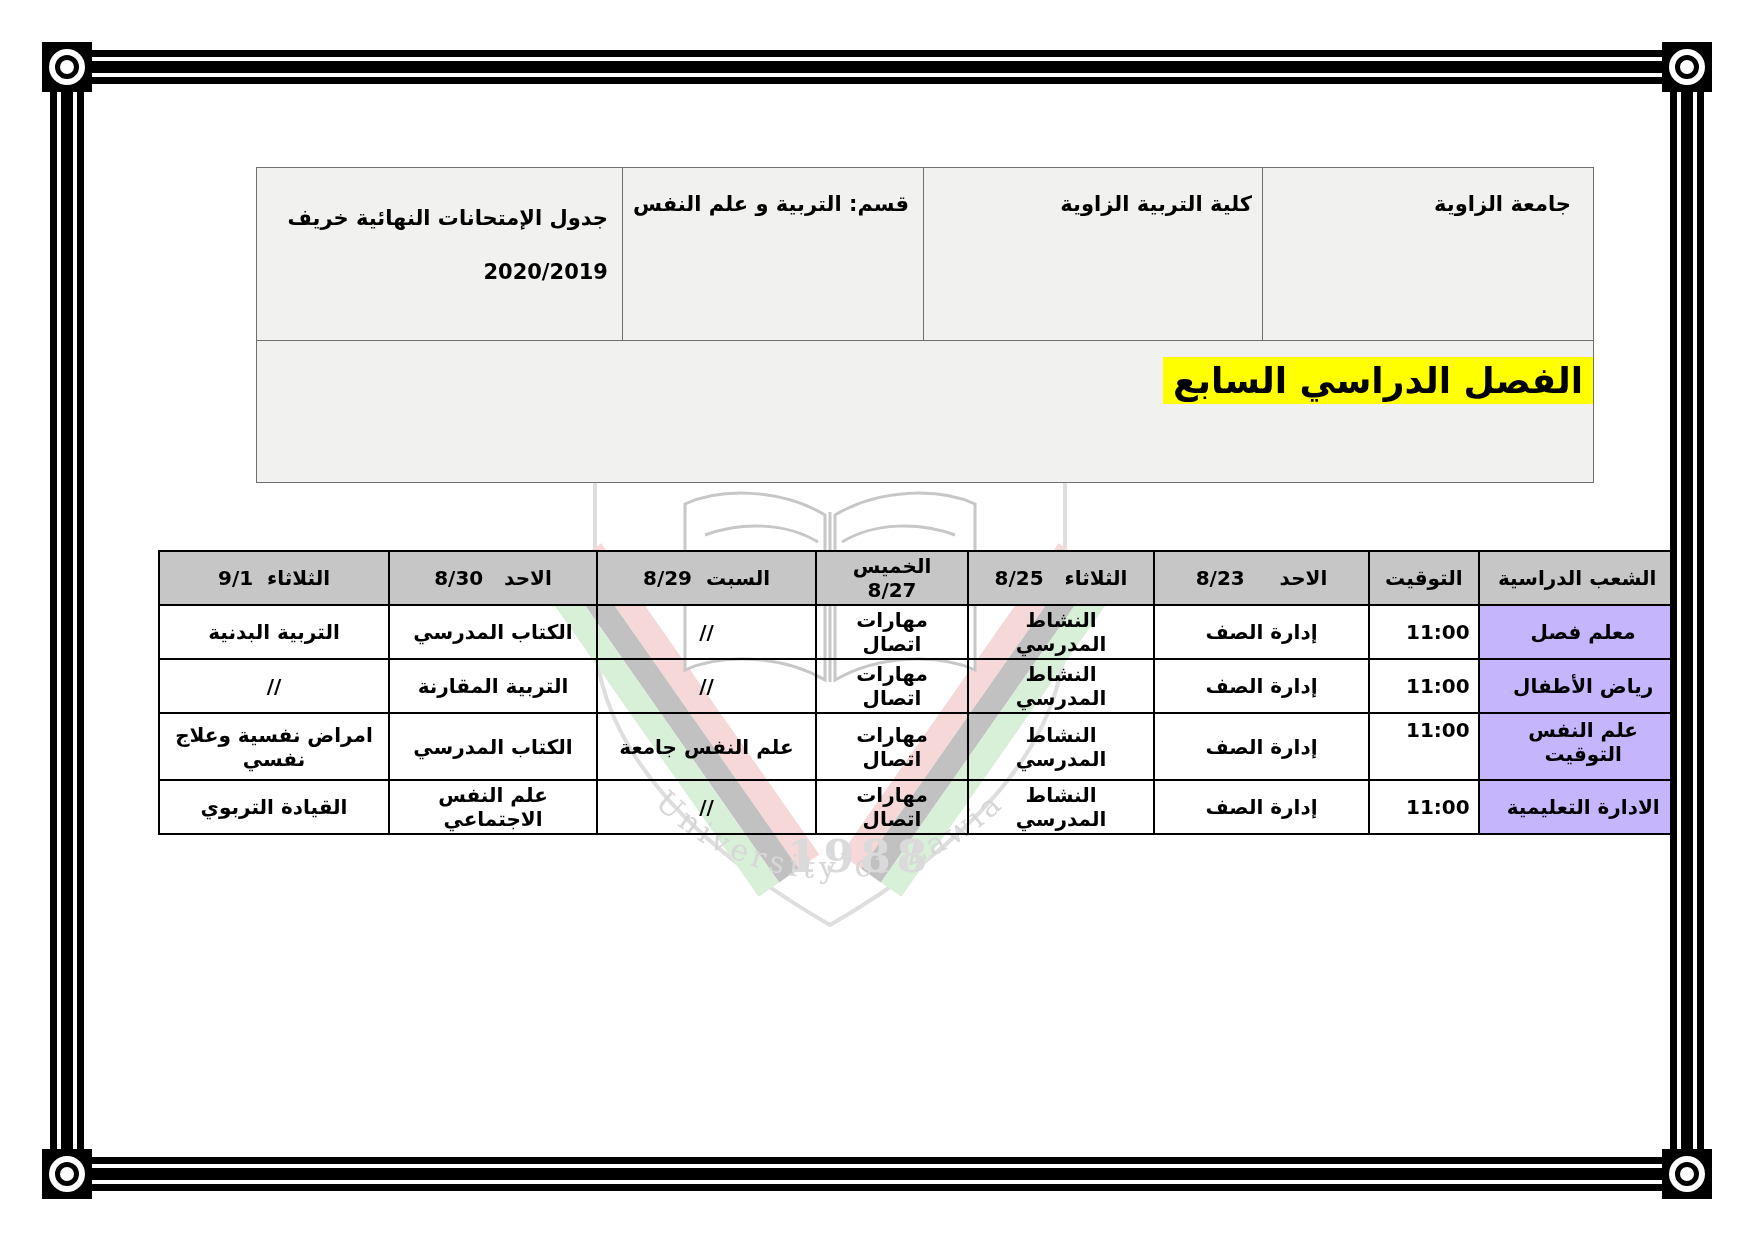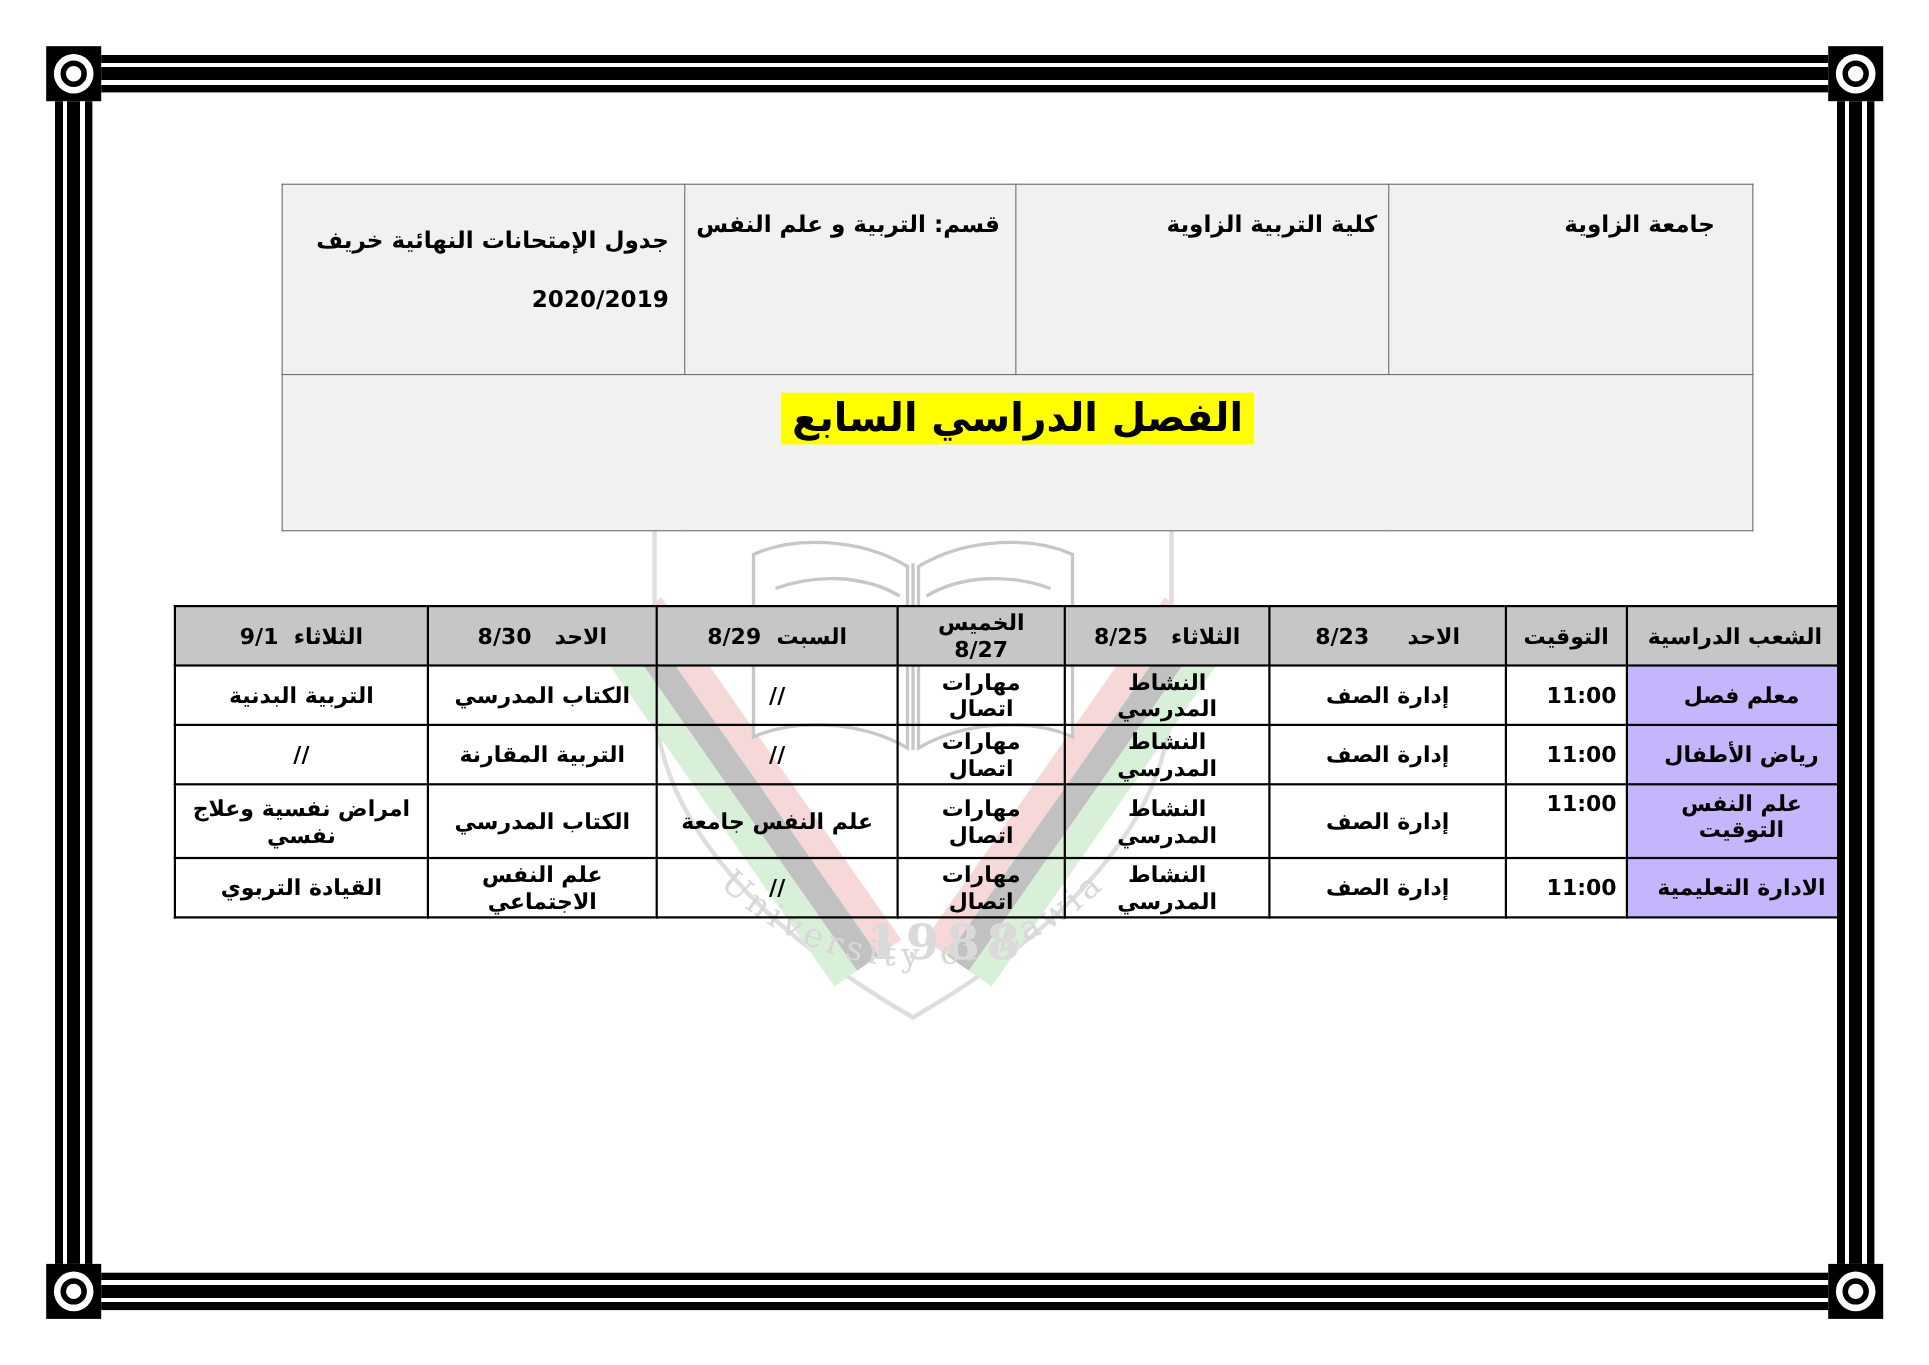--- a/index.html
+++ b/index.html
@@ -30,22 +30,22 @@
     position:absolute;left:256px;top:167px;z-index:1;
     width:1337px;background:#f1f1ef;table-layout:fixed;
     border:1px solid #6f6f6f;
   }
   .header-box td{border:1px solid #6f6f6f;vertical-align:top;
     font-weight:bold;font-size:21px;color:#000;padding:24px 14px 0 8px;}
   .header-box tr.r1 td{height:148px;}
   .header-box td.cell-schedule{text-align:right;line-height:2.55;}
   .header-box td.cell-dept{text-align:right;margin-top:28px;}
   .header-box td.cell-college{text-align:right;padding-right:10px;}
-  .header-box td.cell-univ{text-align:right;padding-right:34px;}
-  .header-box tr.r2 td{height:125px;border-top:1px solid #6f6f6f;text-align:center;padding:16px 0 0 0;}
+  .header-box td.cell-univ{text-align:right;padding-right:22px;}
+  .header-box tr.r2 td{height:125px;border-top:1px solid #6f6f6f;text-align:right;padding:16px 0 0 0;}
   .semester-title{
     display:inline-block;background:#ffff00;color:#000;
     font-size:36px;font-weight:bold;padding:2px 10px;line-height:1.2;
   }
 
   
   .exam-table{
     position:absolute;left:158px;top:550px;z-index:1;table-layout:fixed;
   }
   .exam-table th,.exam-table td{

